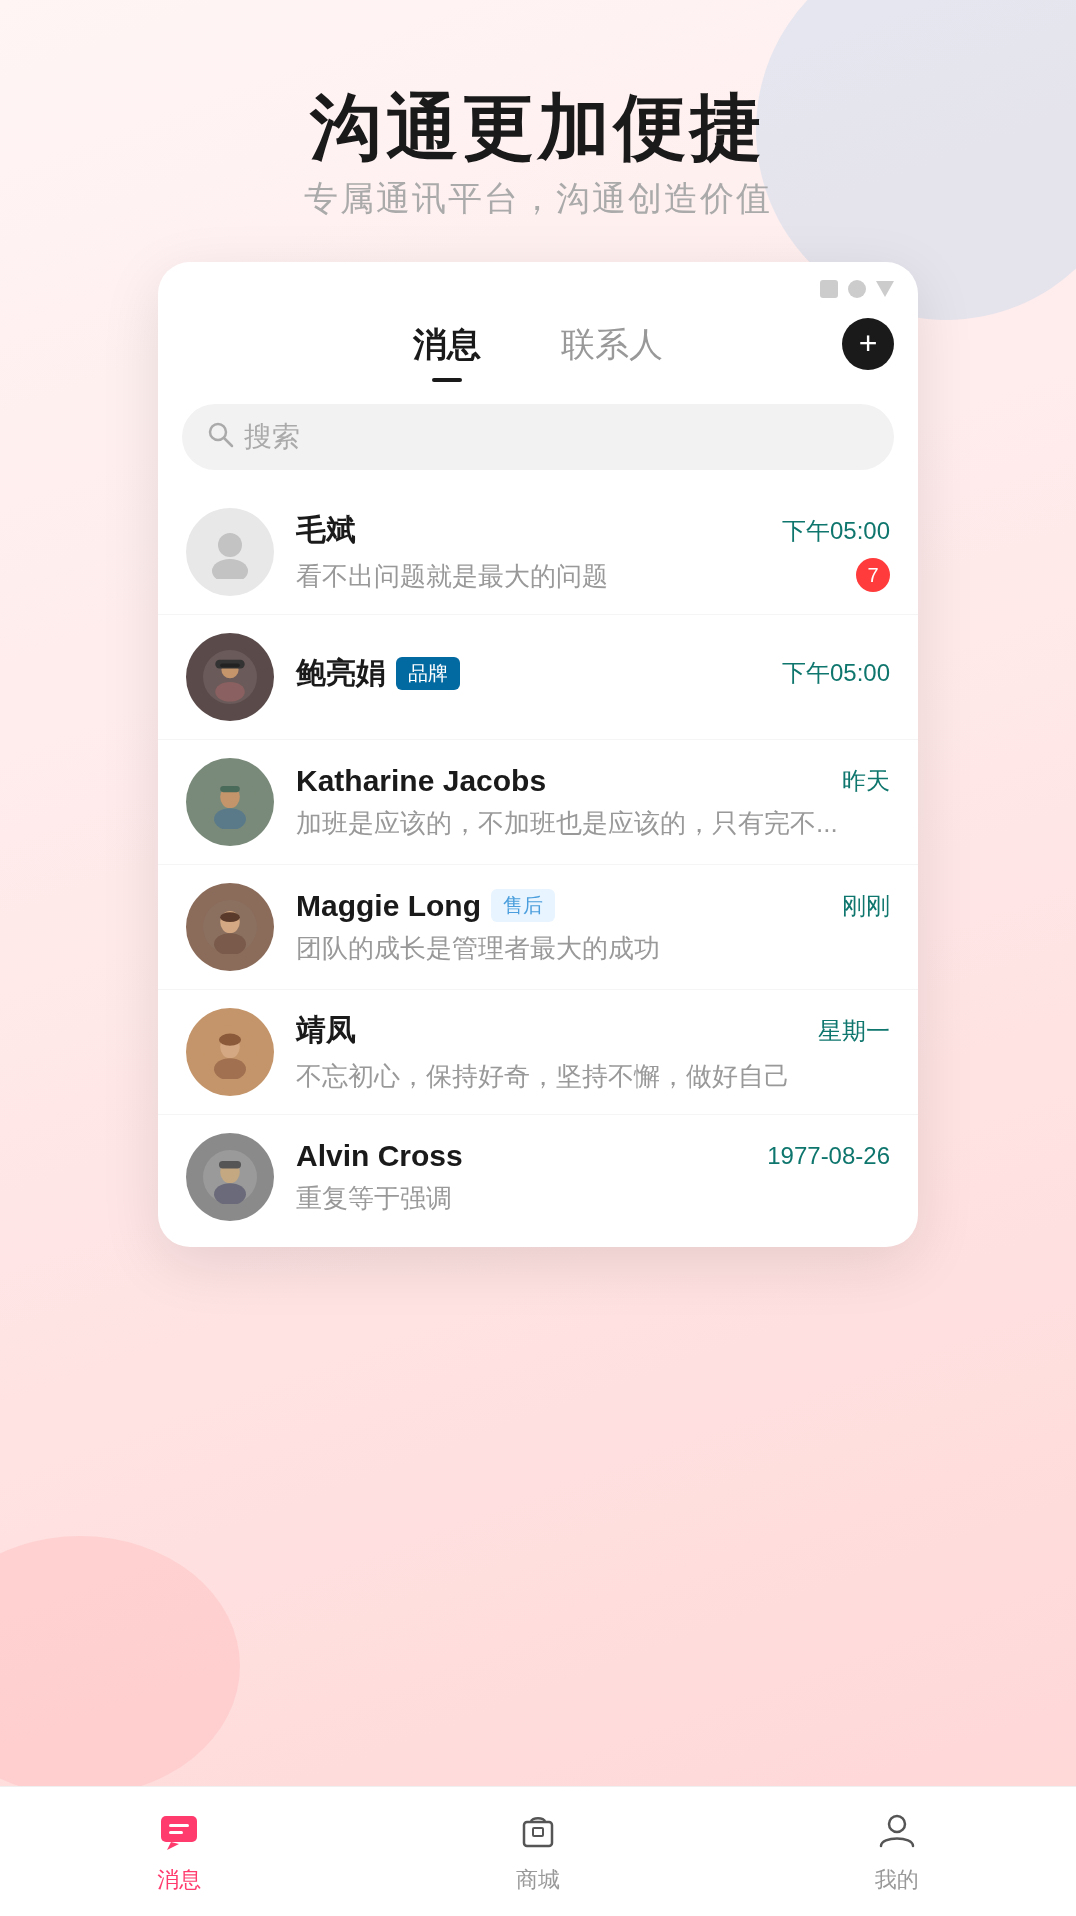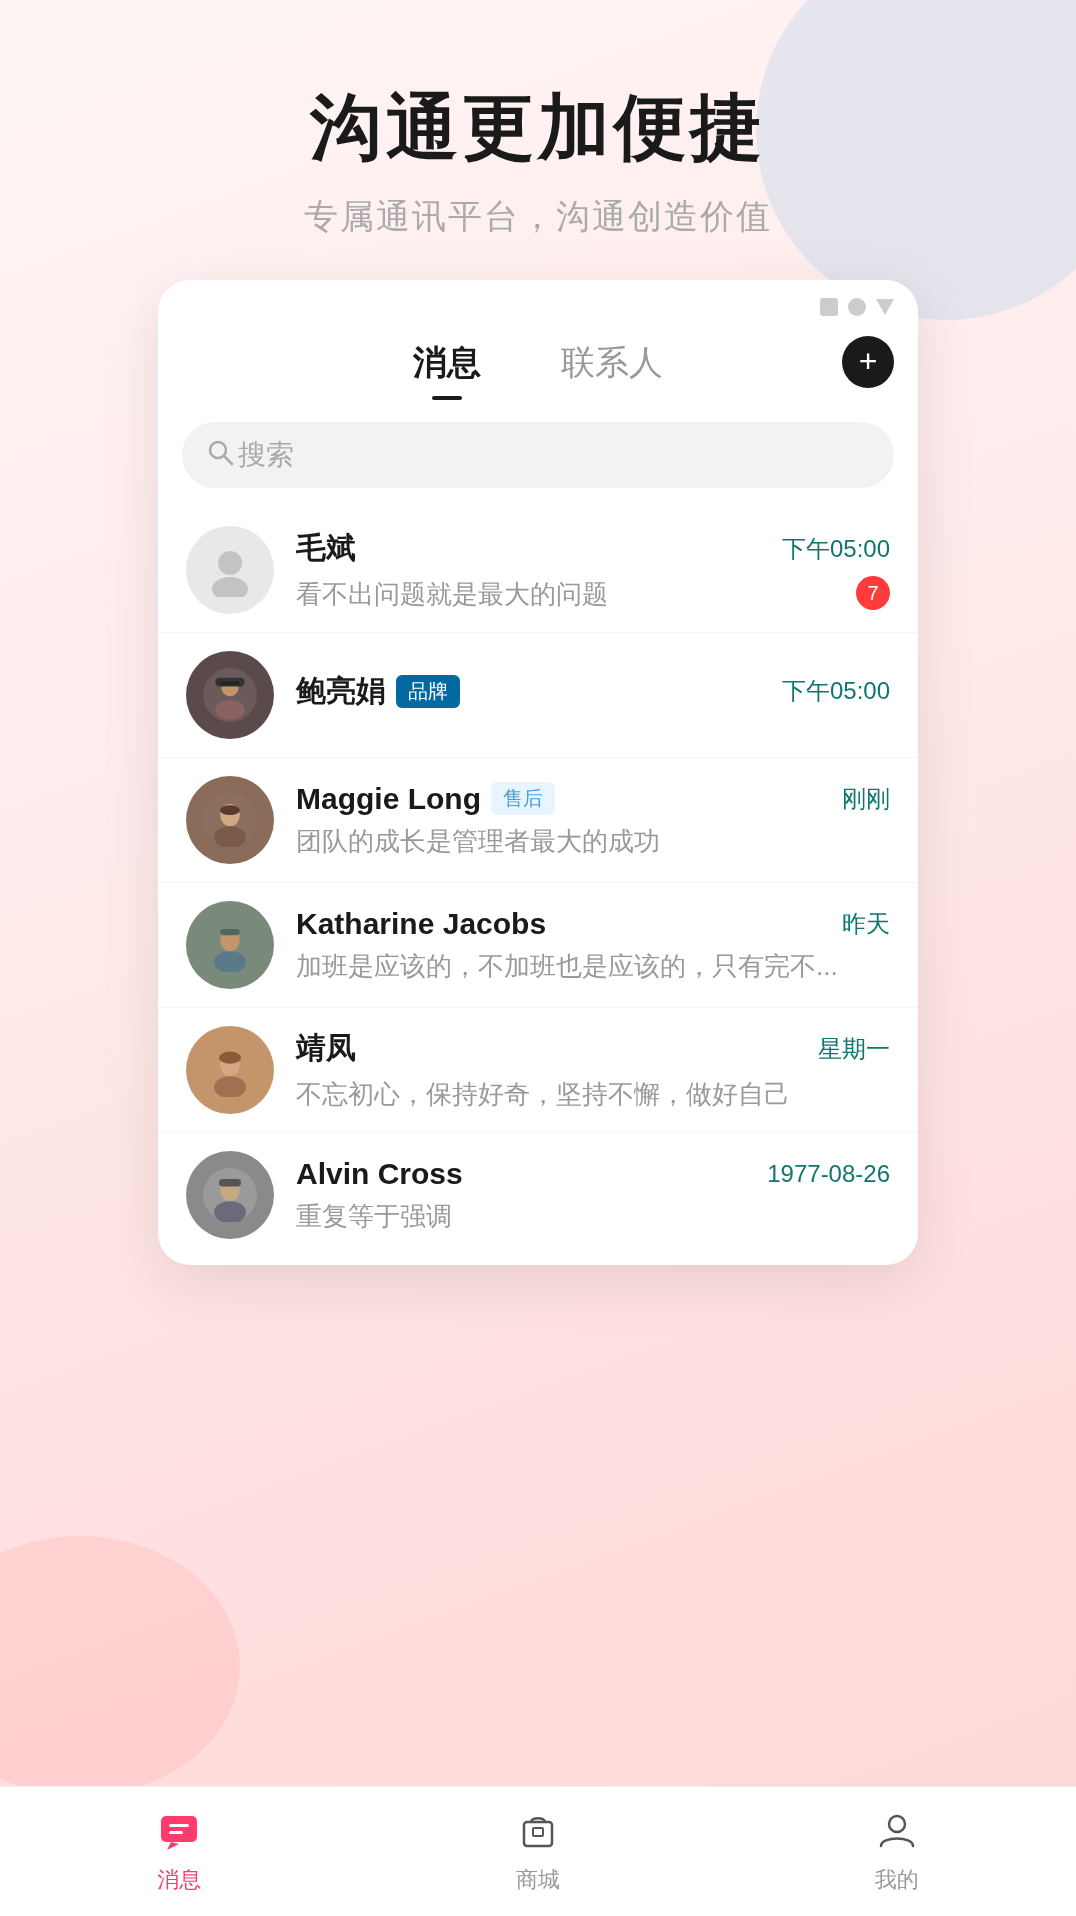--- a/index.html
+++ b/index.html
@@ -52,21 +52,20 @@
     }
     .main-title {
       font-size: 72px;
       font-weight: 700;
       color: #1a1a1a;
       letter-spacing: 4px;
     }
     .sub-title {
       font-size: 34px;
       color: #aaaaaa;
-      margin-top: 18px;
       letter-spacing: 2px;
     }
 
     
     .app-card {
       width: 760px;
       background: #ffffff;
       border-radius: 32px;
       box-shadow: 0 16px 60px rgba(0,0,0,0.10);
       overflow: hidden;
@@ -152,21 +151,21 @@
     }
 
     
     .search-bar {
       margin: 22px 24px 10px 24px;
       background: #f2f2f2;
       border-radius: 40px;
       display: flex;
       align-items: center;
       padding: 14px 24px;
-      gap: 4px;
+      gap: 10px;
     }
     .search-icon-wrap {
       color: #aaa;
       font-size: 28px;
     }
     .search-placeholder {
       font-size: 28px;
       color: #aaaaaa;
     }
 
@@ -390,20 +389,40 @@
           </svg>
         </div>
         <div class="chat-content">
           <div class="chat-top">
             <div class="chat-name">
               <span>鲍亮娟</span>
               <span class="tag tag-brand">品牌</span>
             </div>
             <div class="chat-time">下午05:00</div>
           </div>
+        </div>
+      </div>
+
+      <div class="chat-item">
+        <div class="avatar avatar-katharine">
+          <svg viewBox="0 0 88 88" width="88" height="88">
+            <circle cx="44" cy="44" r="44" fill="#7a8a7a"></circle>
+            <ellipse cx="44" cy="36" rx="16" ry="18" fill="#c4956a"></ellipse>
+            <ellipse cx="44" cy="72" rx="26" ry="18" fill="#5a7a8a"></ellipse>
+            <rect x="28" y="18" width="32" height="10" rx="5" fill="#4a6a5a"></rect>
+          </svg>
+        </div>
+        <div class="chat-content">
+          <div class="chat-top">
+            <div class="chat-name">
+              <span>Katharine Jacobs</span>
+            </div>
+            <div class="chat-time">昨天</div>
+          </div>
+          <div class="chat-preview">加班是应该的，不加班也是应该的，只有完不...</div>
         </div>
       </div>
 
       <div class="chat-item">
         <div class="avatar avatar-maggie">
           <svg viewBox="0 0 88 88" width="88" height="88">
             <circle cx="44" cy="44" r="44" fill="#8b7060"></circle>
             <ellipse cx="44" cy="36" rx="16" ry="18" fill="#d4a882"></ellipse>
             <ellipse cx="44" cy="72" rx="26" ry="18" fill="#7a5a4a"></ellipse>
             <ellipse cx="44" cy="28" rx="16" ry="8" fill="#5a3a2a"></ellipse>
@@ -415,40 +434,20 @@
               <span>Maggie Long</span>
               <span class="tag tag-after-sale">售后</span>
             </div>
             <div class="chat-time">刚刚</div>
           </div>
           <div class="chat-preview">团队的成长是管理者最大的成功</div>
         </div>
       </div>
 
       <div class="chat-item">
-        <div class="avatar avatar-katharine">
-          <svg viewBox="0 0 88 88" width="88" height="88">
-            <circle cx="44" cy="44" r="44" fill="#7a8a7a"></circle>
-            <ellipse cx="44" cy="36" rx="16" ry="18" fill="#c4956a"></ellipse>
-            <ellipse cx="44" cy="72" rx="26" ry="18" fill="#5a7a8a"></ellipse>
-            <rect x="28" y="18" width="32" height="10" rx="5" fill="#4a6a5a"></rect>
-          </svg>
-        </div>
-        <div class="chat-content">
-          <div class="chat-top">
-            <div class="chat-name">
-              <span>Katharine Jacobs</span>
-            </div>
-            <div class="chat-time">昨天</div>
-          </div>
-          <div class="chat-preview">加班是应该的，不加班也是应该的，只有完不...</div>
-        </div>
-      </div>
-
-      <div class="chat-item">
         <div class="avatar avatar-jing">
           <svg viewBox="0 0 88 88" width="88" height="88">
             <circle cx="44" cy="44" r="44" fill="#c4956a"></circle>
             <ellipse cx="44" cy="36" rx="16" ry="18" fill="#d4a882"></ellipse>
             <ellipse cx="44" cy="72" rx="26" ry="18" fill="#a07050"></ellipse>
             <ellipse cx="44" cy="24" rx="18" ry="10" fill="#8a5a3a"></ellipse>
           </svg>
         </div>
         <div class="chat-content">
           <div class="chat-top">

